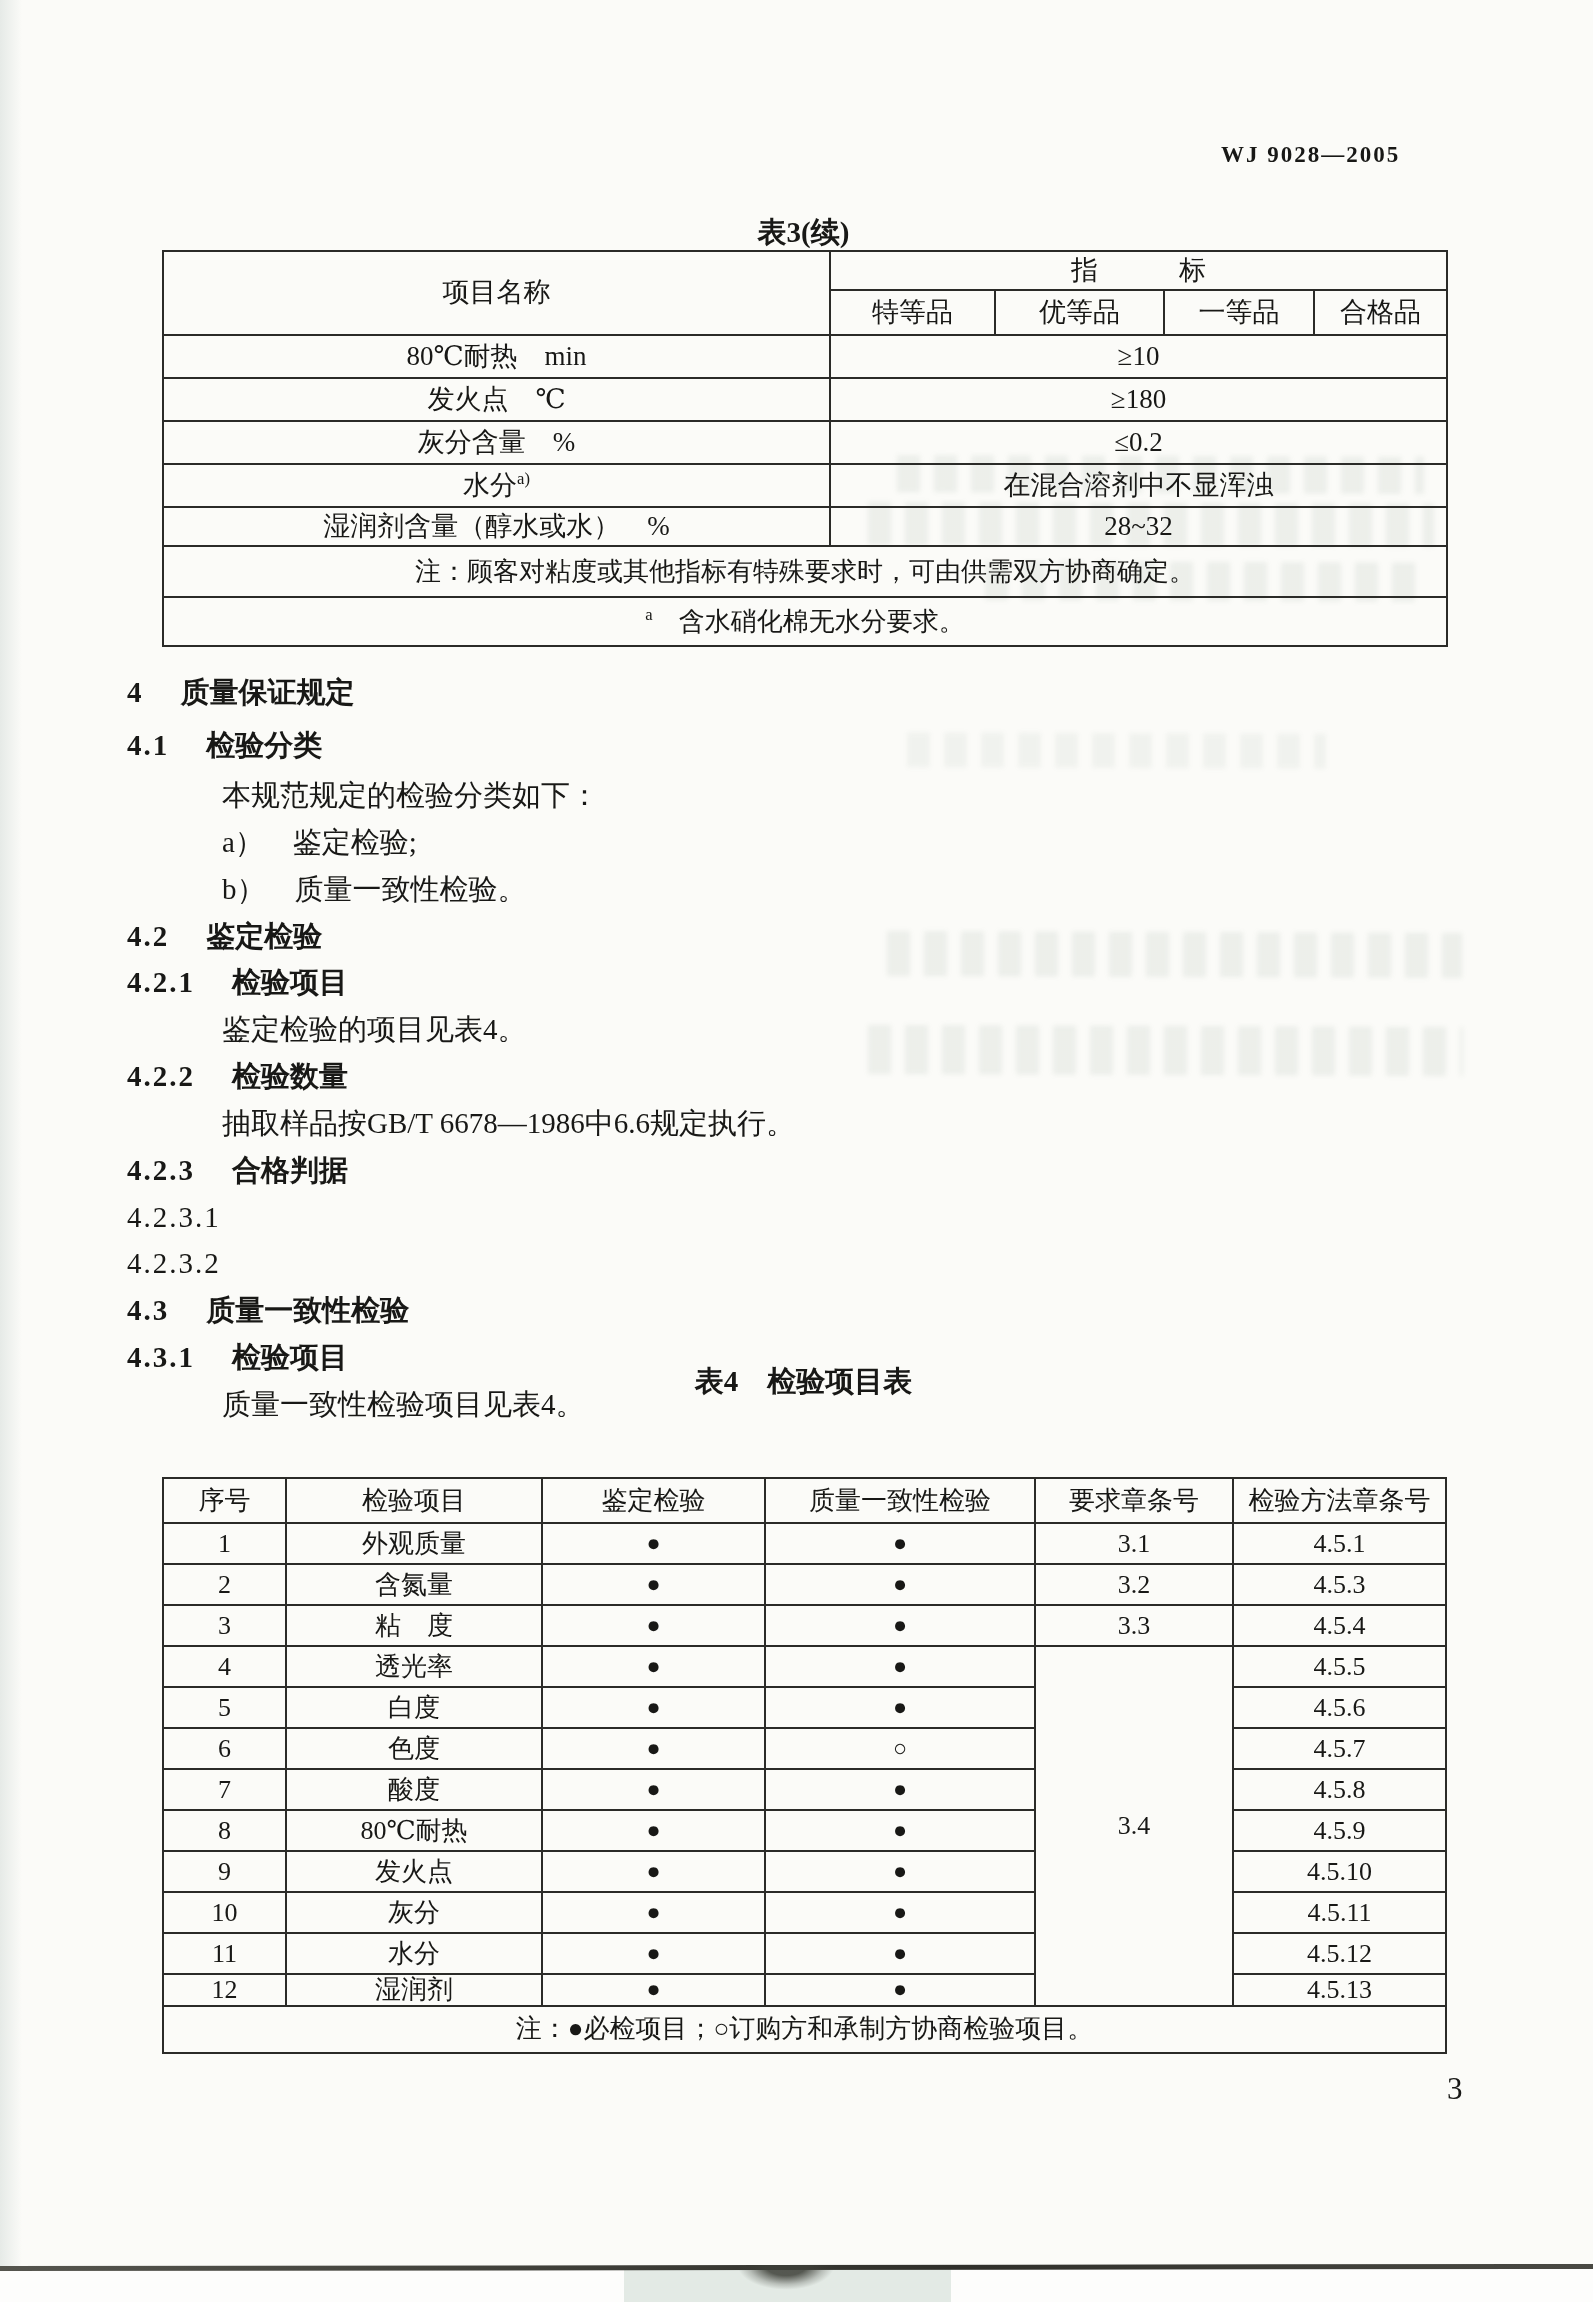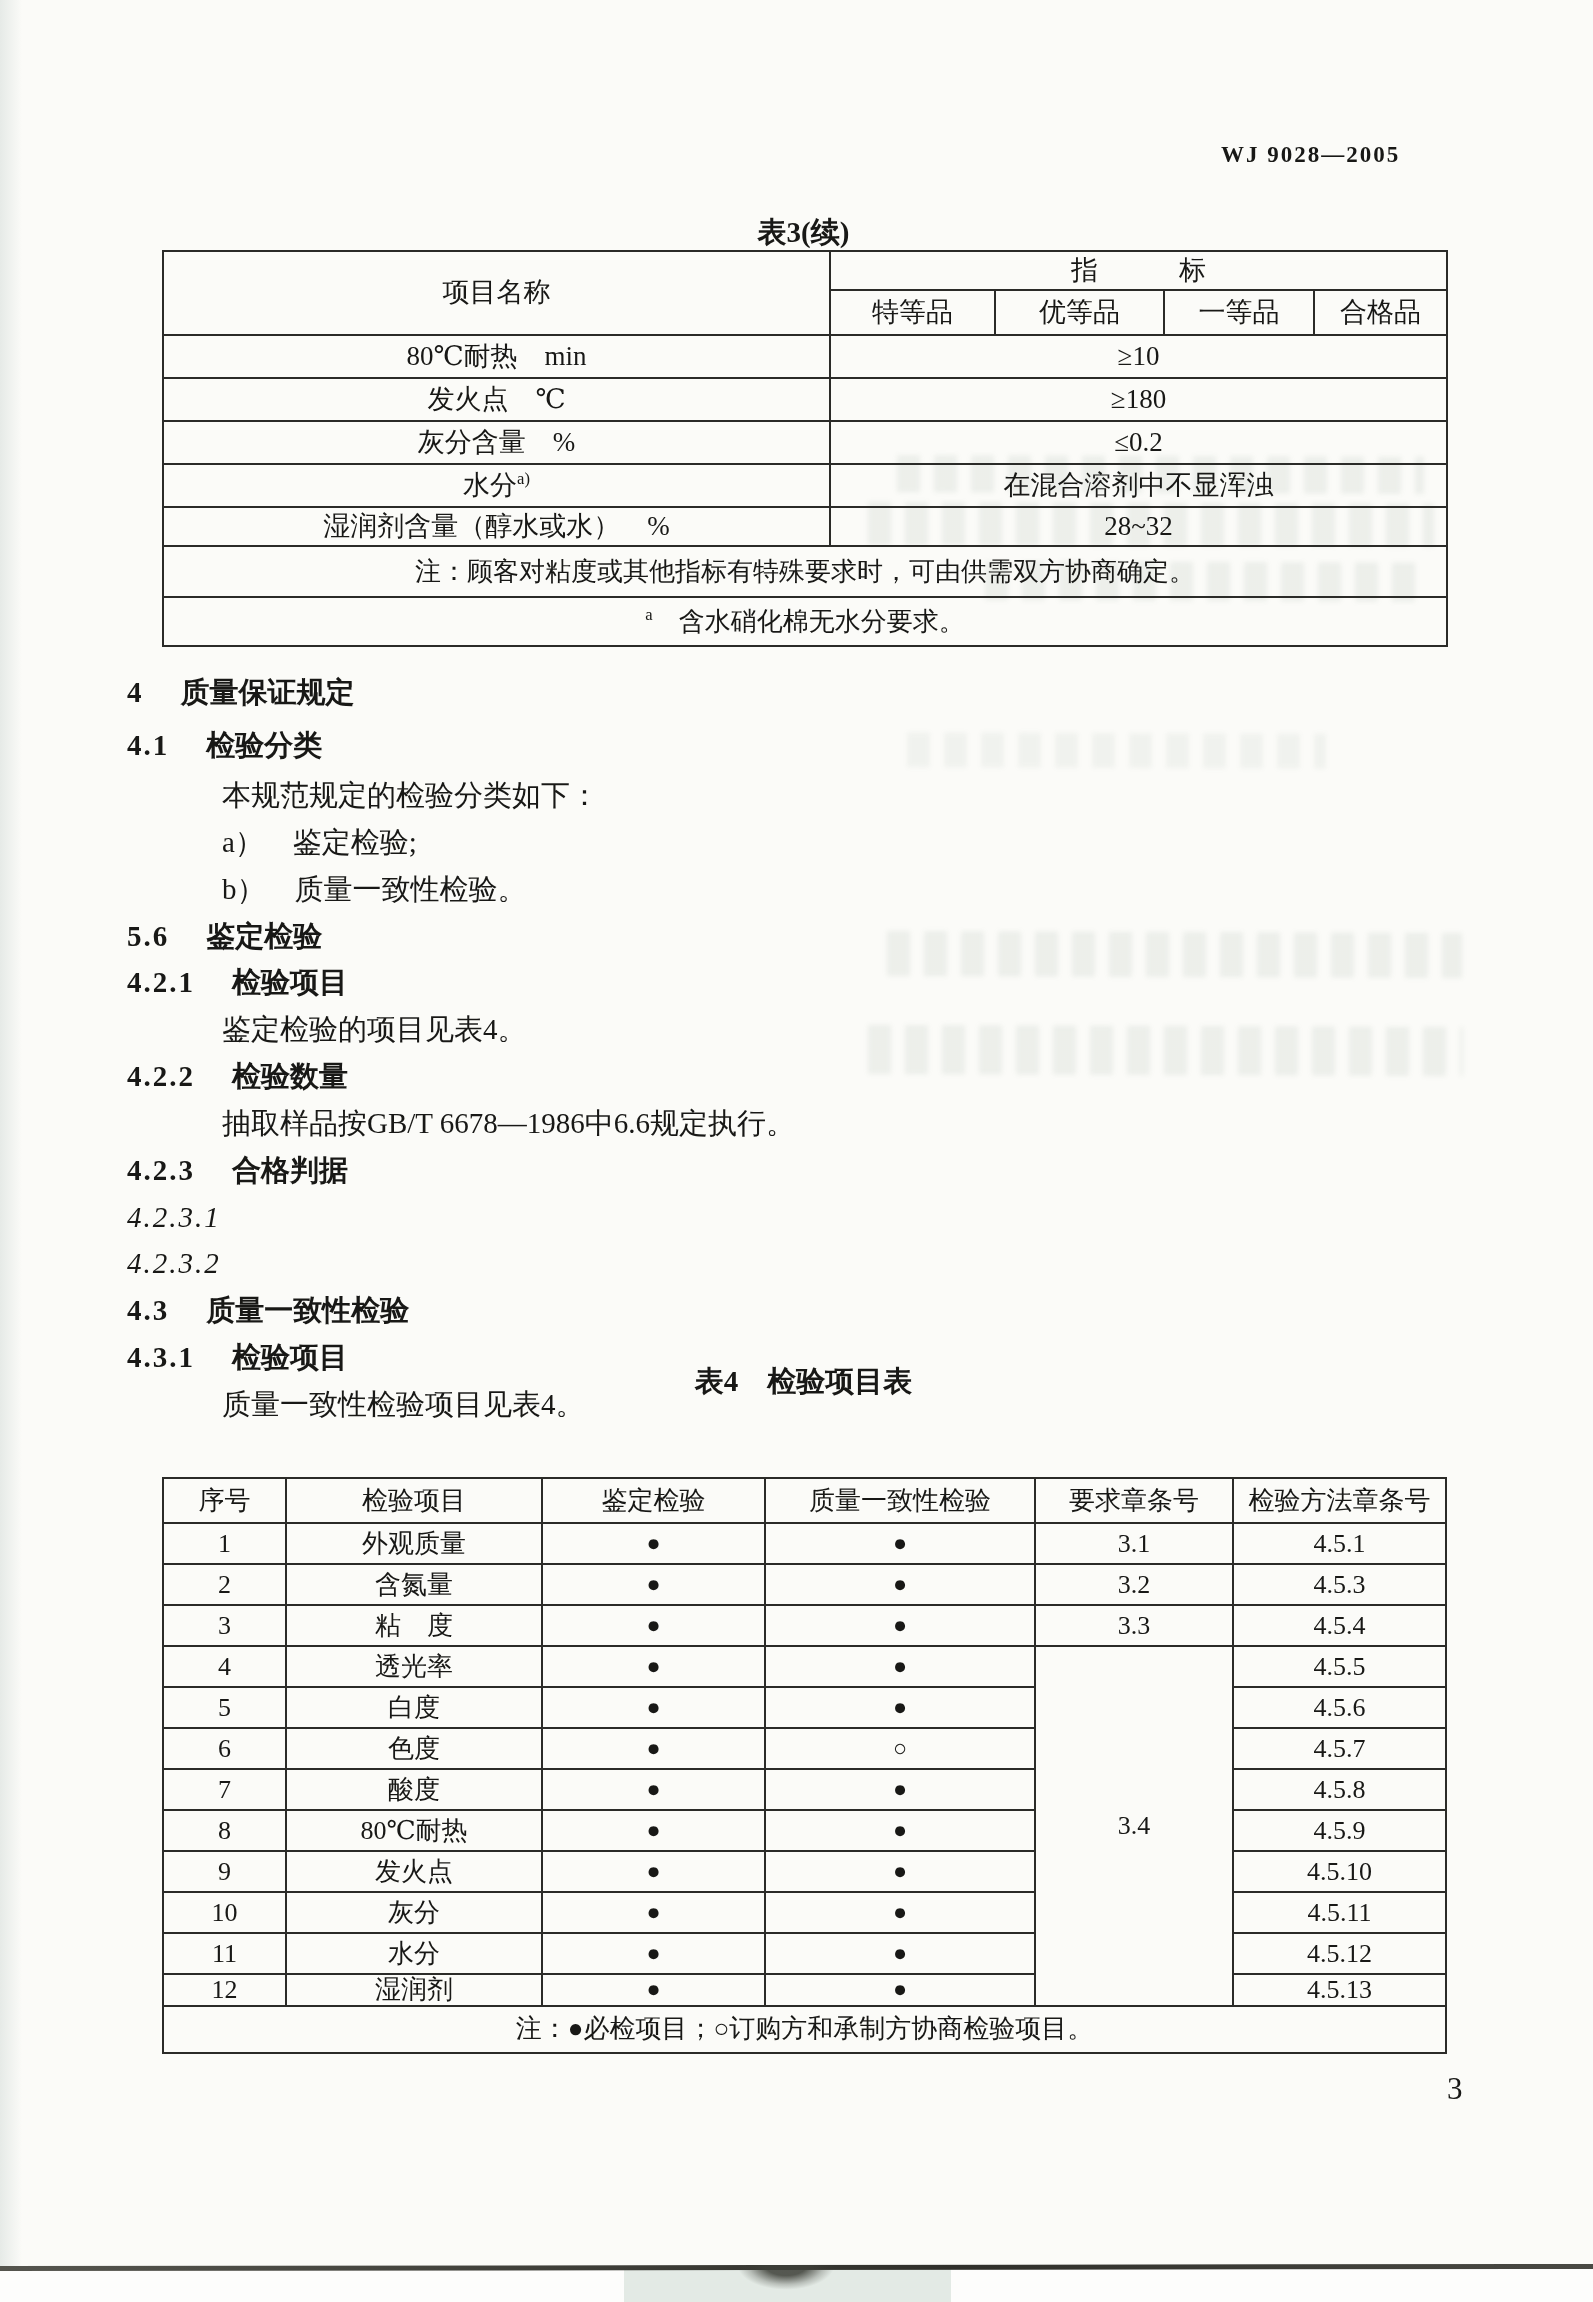--- a/index.html
+++ b/index.html
@@ -32,21 +32,21 @@
   td.note-cell{text-align:left;padding-left:33px;font-size:26px;}
   td.foot-cell{text-align:left;padding-left:94px;font-size:26px;}
   sup{font-size:16.6px;vertical-align:super;line-height:0;}
   .dot{font-size:23.4px;}
   
   .sec{position:absolute;font-size:29px;line-height:35px;display:flex;white-space:nowrap;}
   .sec .num{letter-spacing:2px;margin-right:37px;}
   .sec.h{font-weight:bold;left:127px;}
   .sec.h .num{font-weight:bold;}
   .sec.c{left:127px;font-weight:normal;}
-  .sec.c .num{margin-right:42px;font-style:italic;}
+  .sec.c .num{margin-right:42px;}
   .sec.b{left:222px;font-weight:normal;}
   table.tbl4{font-size:26px;}
 </style>
 </head>
 <body>
 
 <div class="edge-strip"></div>
 <div class="ghost" style="left:897px;top:456px;width:527px;height:37px;"></div>
 <div class="ghost" style="left:868px;top:503px;width:566px;height:43px;"></div>
 <div class="ghost" style="left:985px;top:562px;width:439px;height:39px;"></div>
@@ -117,21 +117,21 @@
 <div class="sec b" style="top:778px">
     <span>本规范规定的检验分类如下：</span>
   </div>
 <div class="sec b" style="top:825px">
     <span>a）　鉴定检验;</span>
   </div>
 <div class="sec b" style="top:872px">
     <span>b）　质量一致性检验。</span>
   </div>
 <div class="sec h" style="top:919px">
-    <span class="num">5.6</span>
+    <span class="num">4.2</span>
     <span>鉴定检验</span>
   </div>
 <div class="sec h" style="top:965px">
     <span class="num">4.2.1</span>
     <span>检验项目</span>
   </div>
 <div class="sec b" style="top:1012px">
     <span>鉴定检验的项目见表4。</span>
   </div>
 <div class="sec h" style="top:1059px">

